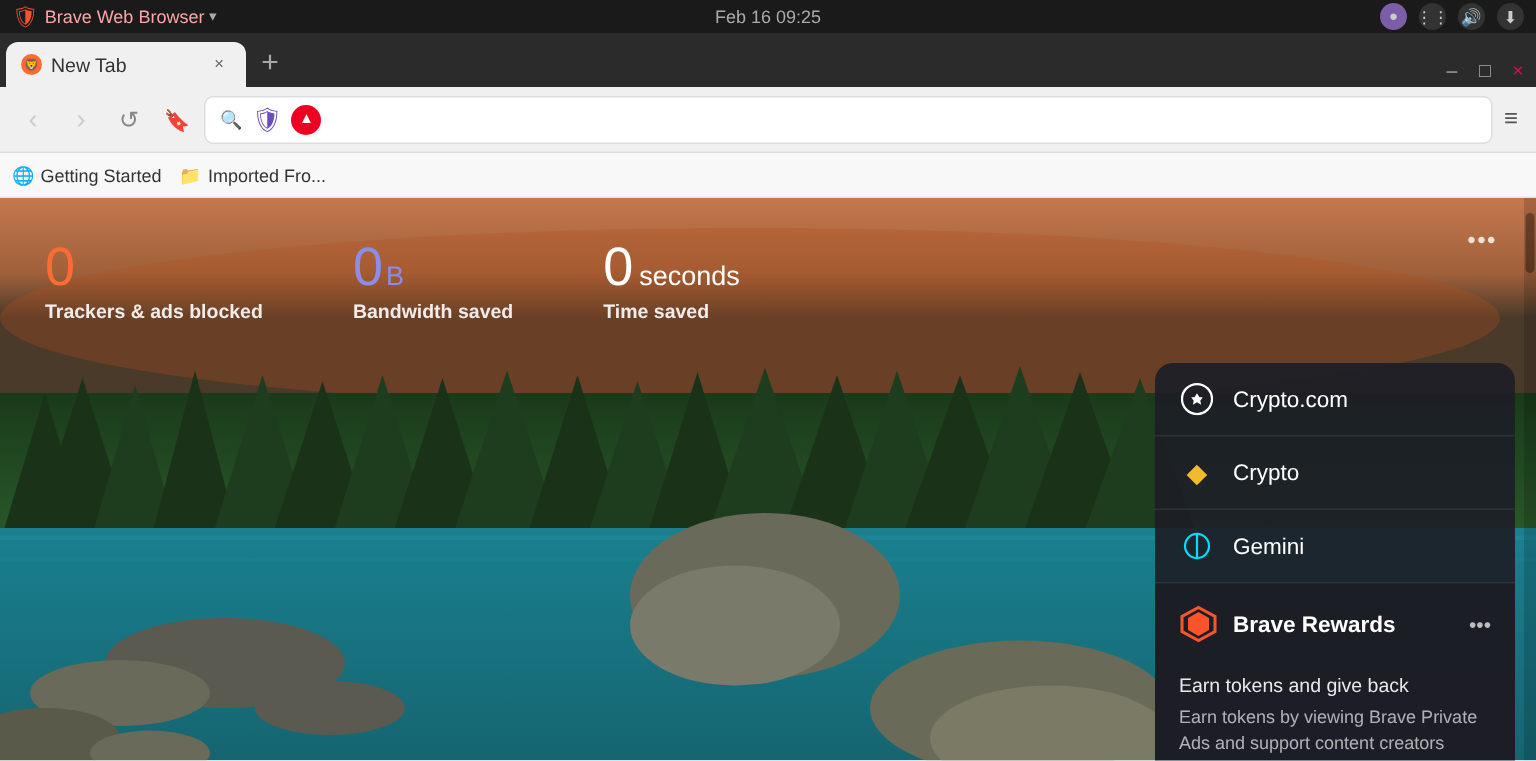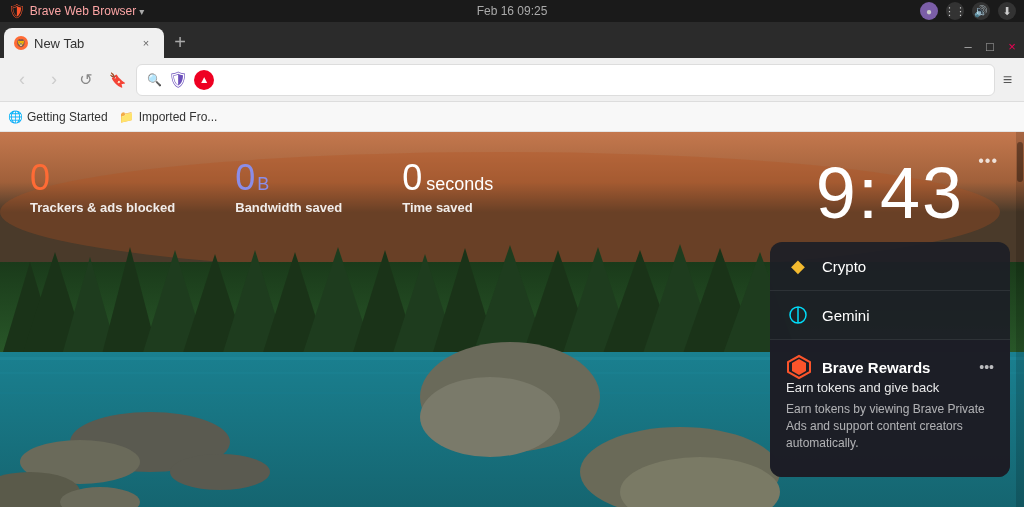--- a/index.html
+++ b/index.html
@@ -217,21 +217,21 @@
       color: white; font-size: 15px; font-weight: 500;
     }
 
     
     #rewards-card {
       background: rgba(28, 30, 38, 0.95);
       padding: 14px 16px;
       position: relative;
     }
     .rewards-header {
-      display: flex; align-items: center; gap: 10px; margin-bottom: 0;
+      display: flex; align-items: center; gap: 10px; margin-bottom: 20px;
     }
     .rewards-icon-bg {
       width: 26px; height: 26px;
       display: flex; align-items: center; justify-content: center;
     }
     .rewards-title { color: white; font-size: 15px; font-weight: 700; }
     .rewards-dots {
       margin-left: auto; color: rgba(255,255,255,0.7); font-size: 14px; cursor: pointer;
     }
     .rewards-tagline {
@@ -392,25 +392,33 @@
     </div>
     <div class="stat-item">
       <div style="display:flex;align-items:baseline;gap:4px;">
         <span class="stat-number white">0</span>
         <span style="color:white;font-size:18px;">seconds</span>
       </div>
       <div class="stat-label">Time saved</div>
     </div>
   </div>
 
-  <div id="clock">9:43</div>
   <div class="clock-dots-menu">•••</div>
 
   <div id="widget-panel">
 
+    <div class="widget-item">
+      <div class="widget-item-icon" style="color:white;">
+        <svg width="22" height="22" viewBox="0 0 22 22">
+            <circle cx="11" cy="11" r="10" fill="none" stroke="white" stroke-width="1.5"></circle>
+            <polygon points="11,4 14,9 18,9 15,13 16,18 11,15 6,18 7,13 4,9 8,9" fill="white" stroke="none" transform="scale(0.55) translate(9,9)"></polygon>
+          </svg>
+      </div>
+      <span class="widget-item-label">Crypto.com</span>
+    </div>
 
     <div class="widget-item">
       <div class="widget-item-icon" style="color:#f3ba2f;font-size:18px;">◆</div>
       <span class="widget-item-label">Crypto</span>
     </div>
 
     <div class="widget-item">
       <div class="widget-item-icon" style="color:#00dcfa;">
         <svg width="20" height="20" viewBox="0 0 20 20">
             <circle cx="10" cy="10" r="8" fill="none" stroke="#00dcfa" stroke-width="1.5"></circle>

